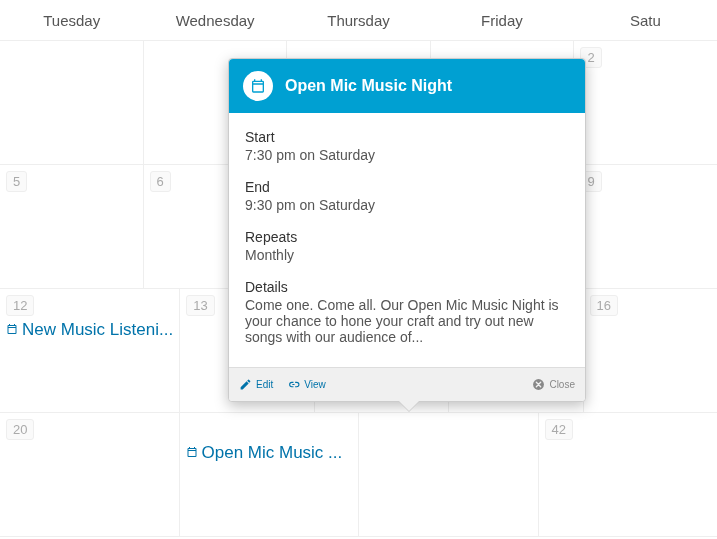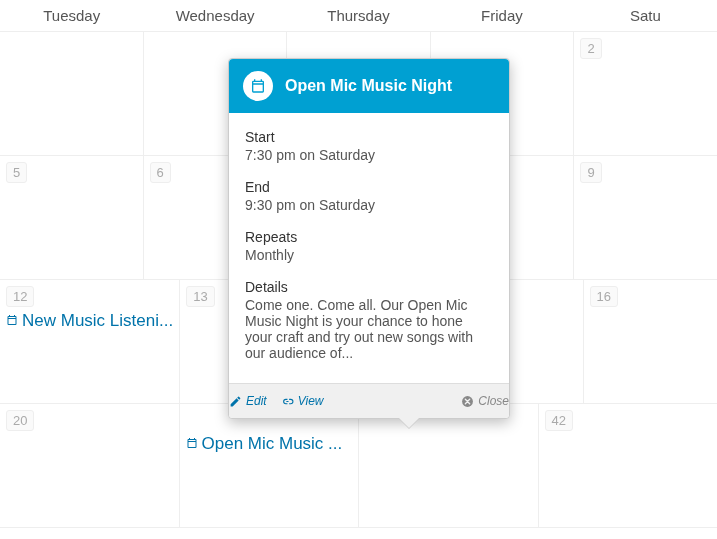--- a/index.html
+++ b/index.html
@@ -10,21 +10,21 @@
     color: #333;
     font-size: 14px;
     width: 717px;
     height: 539px;
     overflow: hidden;
     position: relative;
   }
   .day-header-row {
     display: flex;
     border-bottom: 1px solid #eee;
-    height: 32px;
+    height: 41px;
     align-items: center;
   }
   .day-header {
     flex: 1;
     text-align: center;
     color: #555;
     font-size: 15px;
   }
   .calendar-grid {
     position: relative;
@@ -66,21 +66,21 @@
     margin-right: 4px;
   }
   .event-block .ev-label {
     overflow: hidden;
     text-overflow: ellipsis;
   }
   .popover {
     position: absolute;
     left: 228px;
     top: 58px;
-    width: 282px;
+    width: 358px;
     background: #fff;
     border: 1px solid #ccc;
     border-radius: 4px;
     box-shadow: 0 4px 14px rgba(0,0,0,0.25);
     z-index: 10;
   }
   .popover-header {
     background: #00a0d2;
     color: #fff;
     padding: 12px 14px;
@@ -105,26 +105,25 @@
   }
   .popover-body {
     padding: 16px 16px 6px 16px;
   }
   .field { margin-bottom: 16px; }
   .field-label { font-weight: 400; color: #333; margin-bottom: 2px; }
   .field-value { color: #555; }
   .popover-footer {
     background: #f0f0f0;
     border-top: 1px solid #ddd;
-    padding: 10px 0;
+    padding: 10px 10px;
     display: flex;
     align-items: center;
     border-radius: 0 0 4px 4px;
-    font-size: 12px;
-    font-style: italic;
+    font-size: 10px;
   }
   .footer-link {
     color: #0073aa;
     cursor: pointer;
     display: flex;
     align-items: center;
     margin-right: 14px;
   }
   .footer-link.close {
     margin-left: auto;

